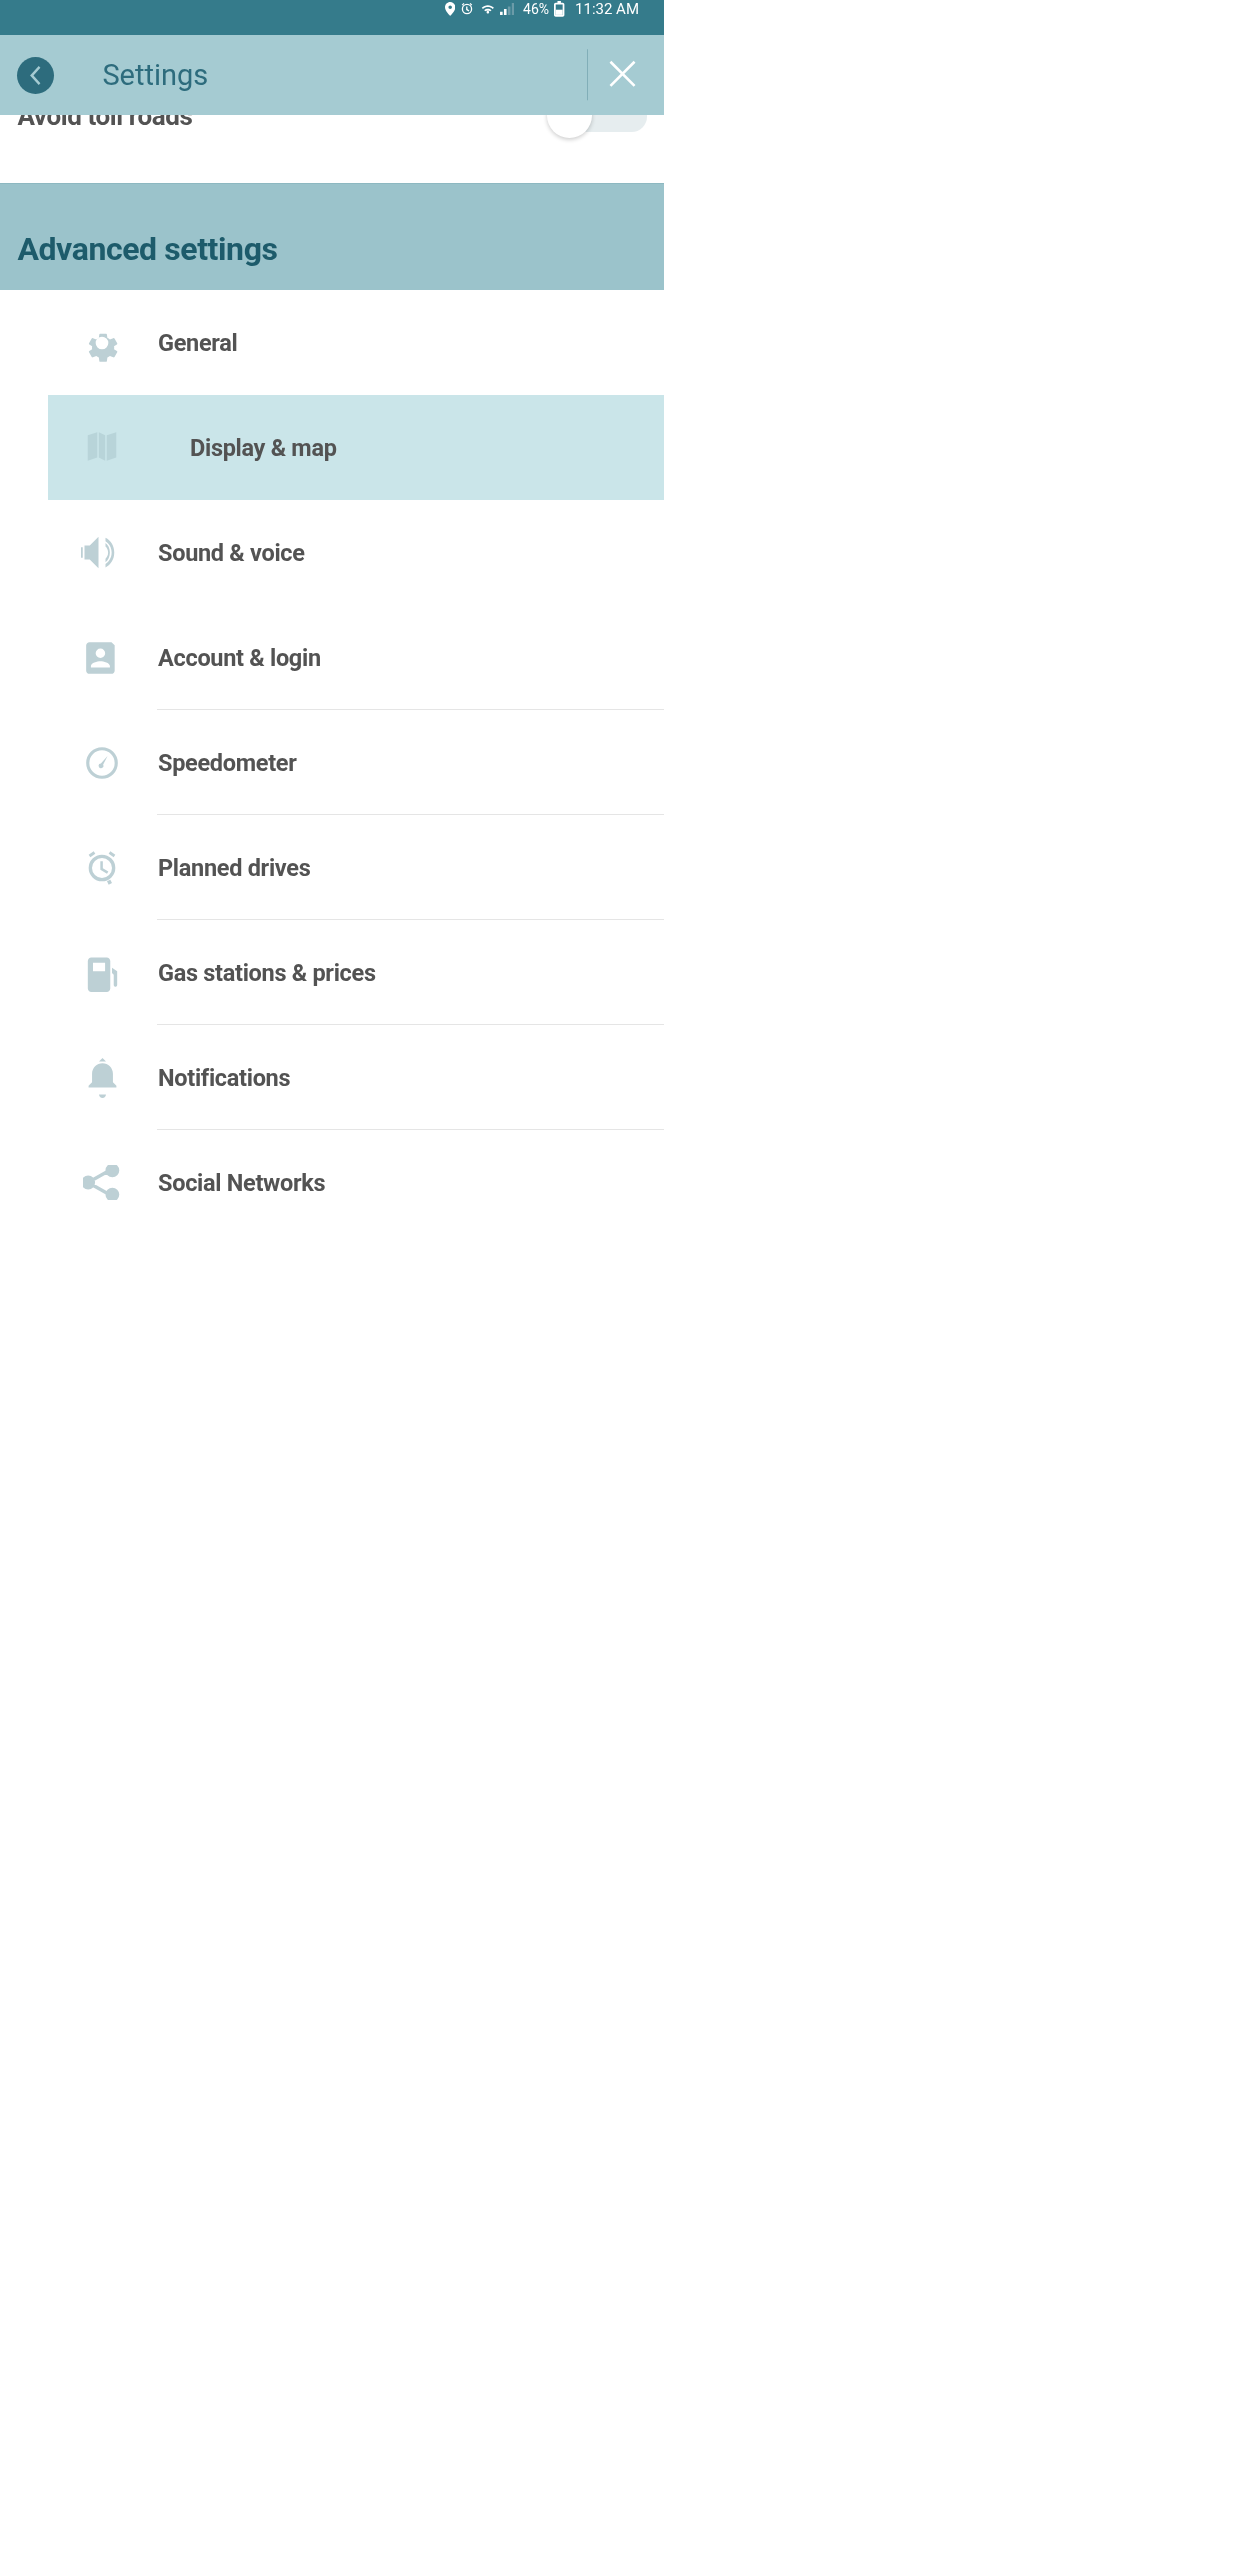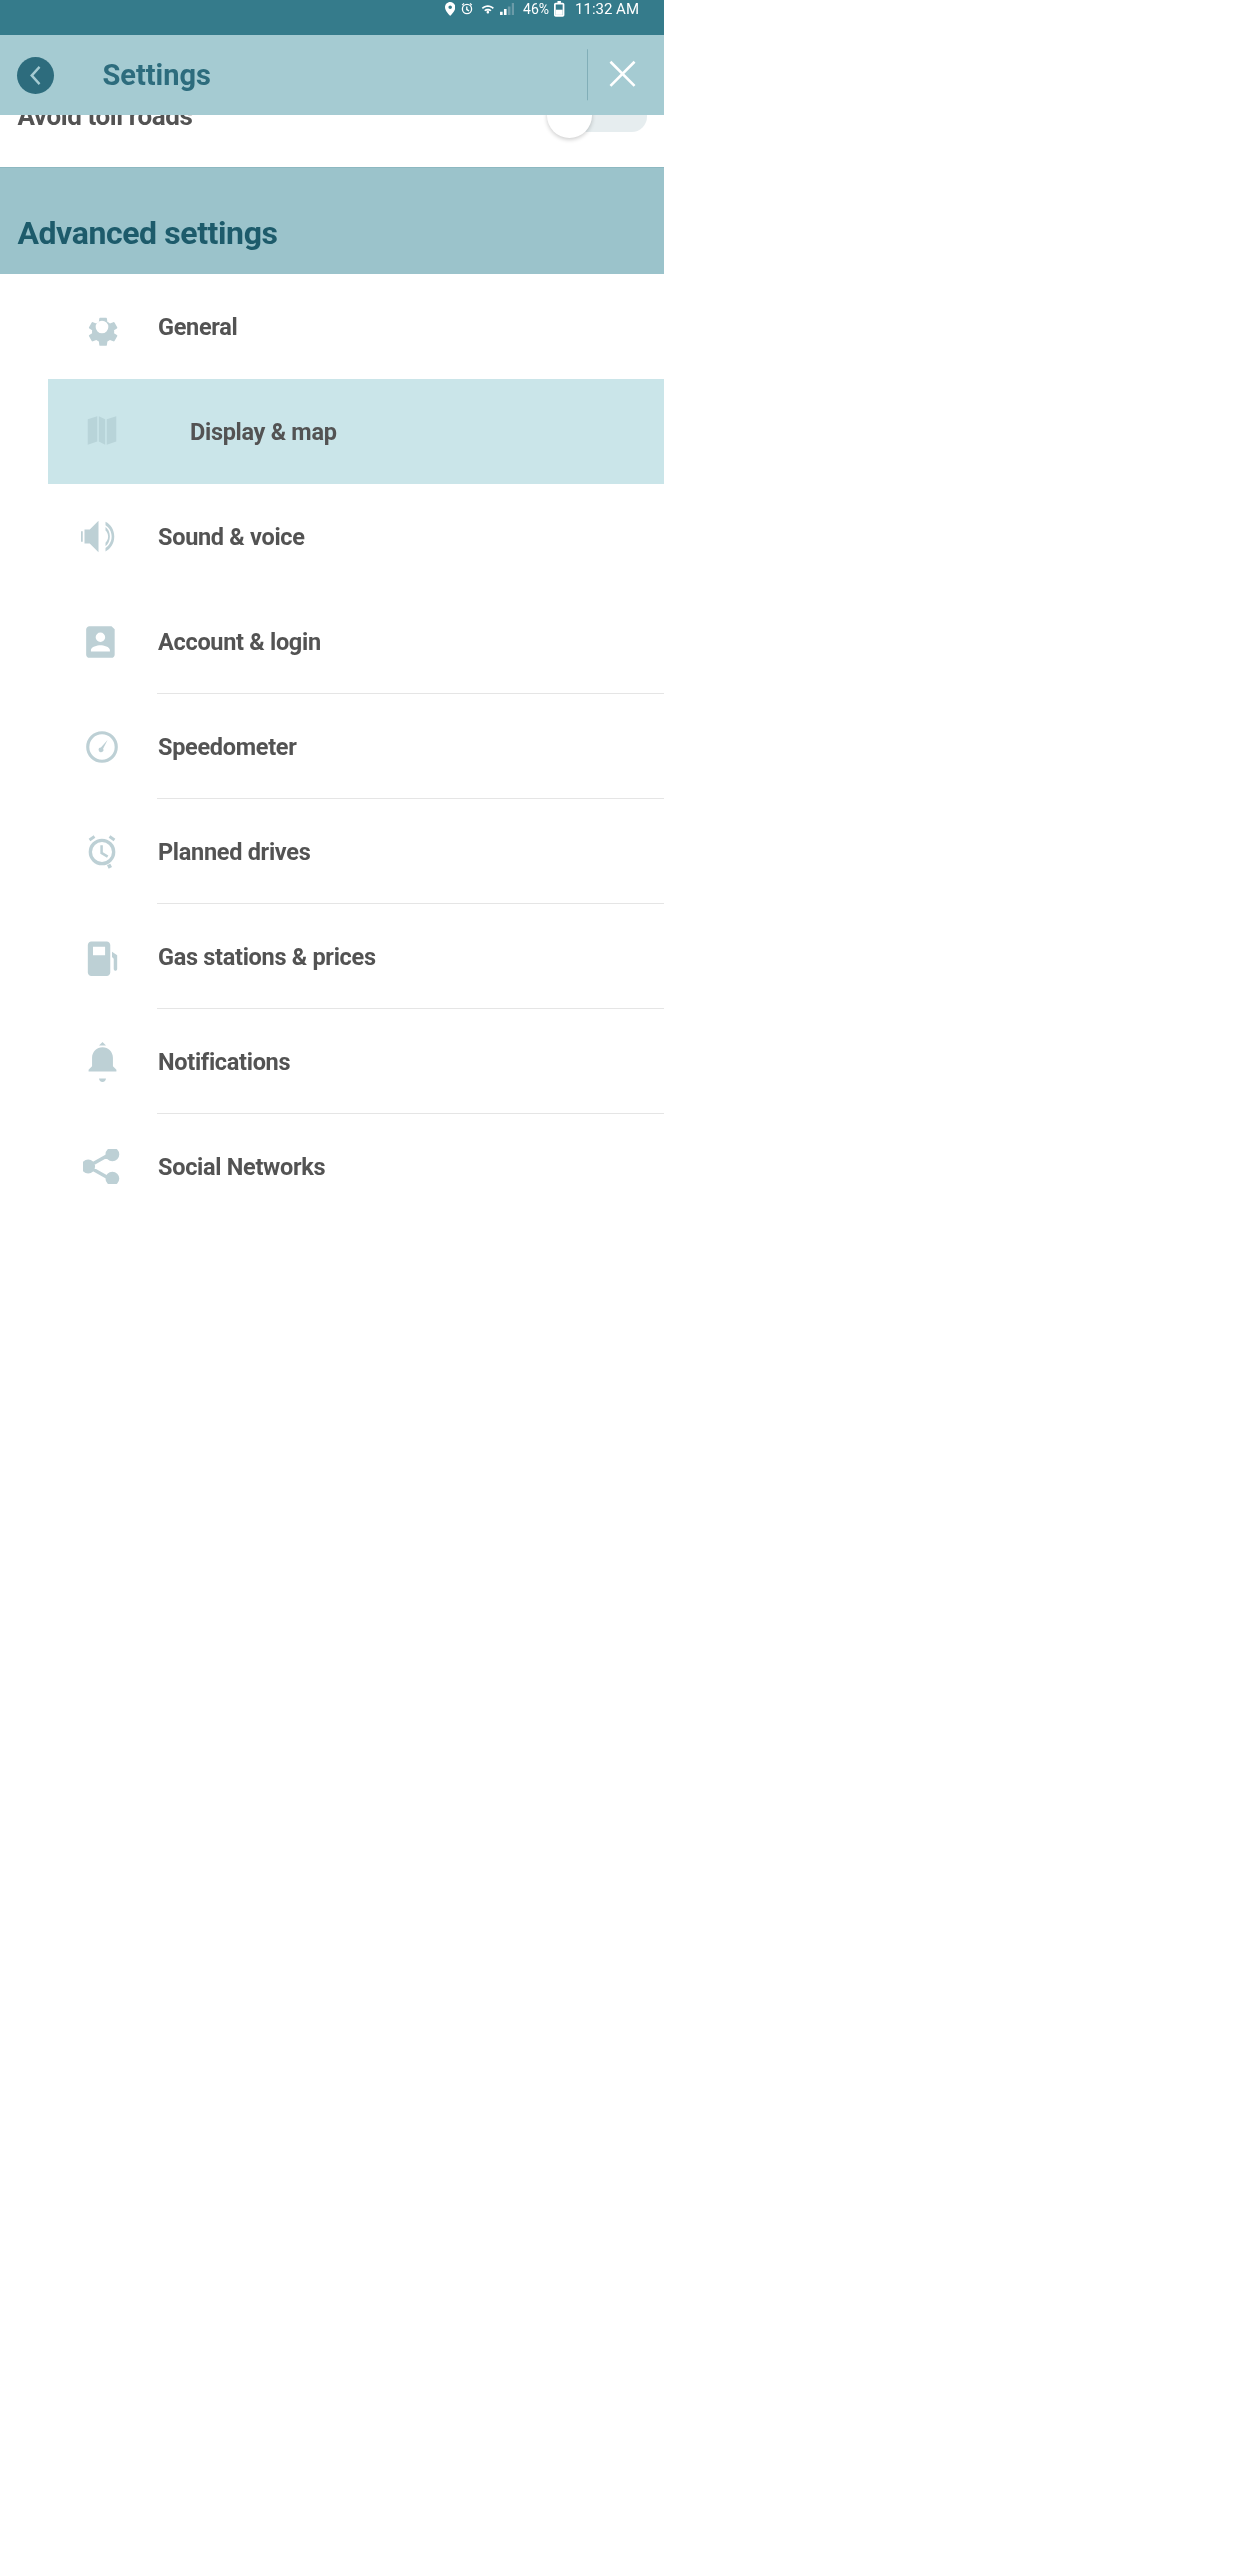--- a/index.html
+++ b/index.html
@@ -55,21 +55,21 @@
       display: flex;
       align-items: center;
       justify-content: center;
       cursor: pointer;
     }
     .back-button svg {
       fill: #a5cbd2;
     }
     .page-title {
       font-size: 29px;
-      font-weight: 700;
+      font-weight: 400;
       color: #2d6c7d;
       margin-left: 48px;
     }
     .close-button {
       position: absolute;
       right: 17.4px;
       top: 50%;
       transform: translateY(-50%);
       cursor: pointer;
       padding: 8.7px;
@@ -79,21 +79,21 @@
     }
     .close-button svg {
       stroke: #ffffff;
       stroke-width: 3;
     }
     .scroll-content {
       height: calc(100% - 115px);
       overflow: hidden;
     }
     .partial-row {
-      height: 52px;
+      height: 68px;
       display: flex;
       align-items: flex-start;
       justify-content: space-between;
       padding: 0 17.4px;
       background: #ffffff;
       position: relative;
     }
     .partial-text {
       font-size: 26px;
       font-weight: 700;

